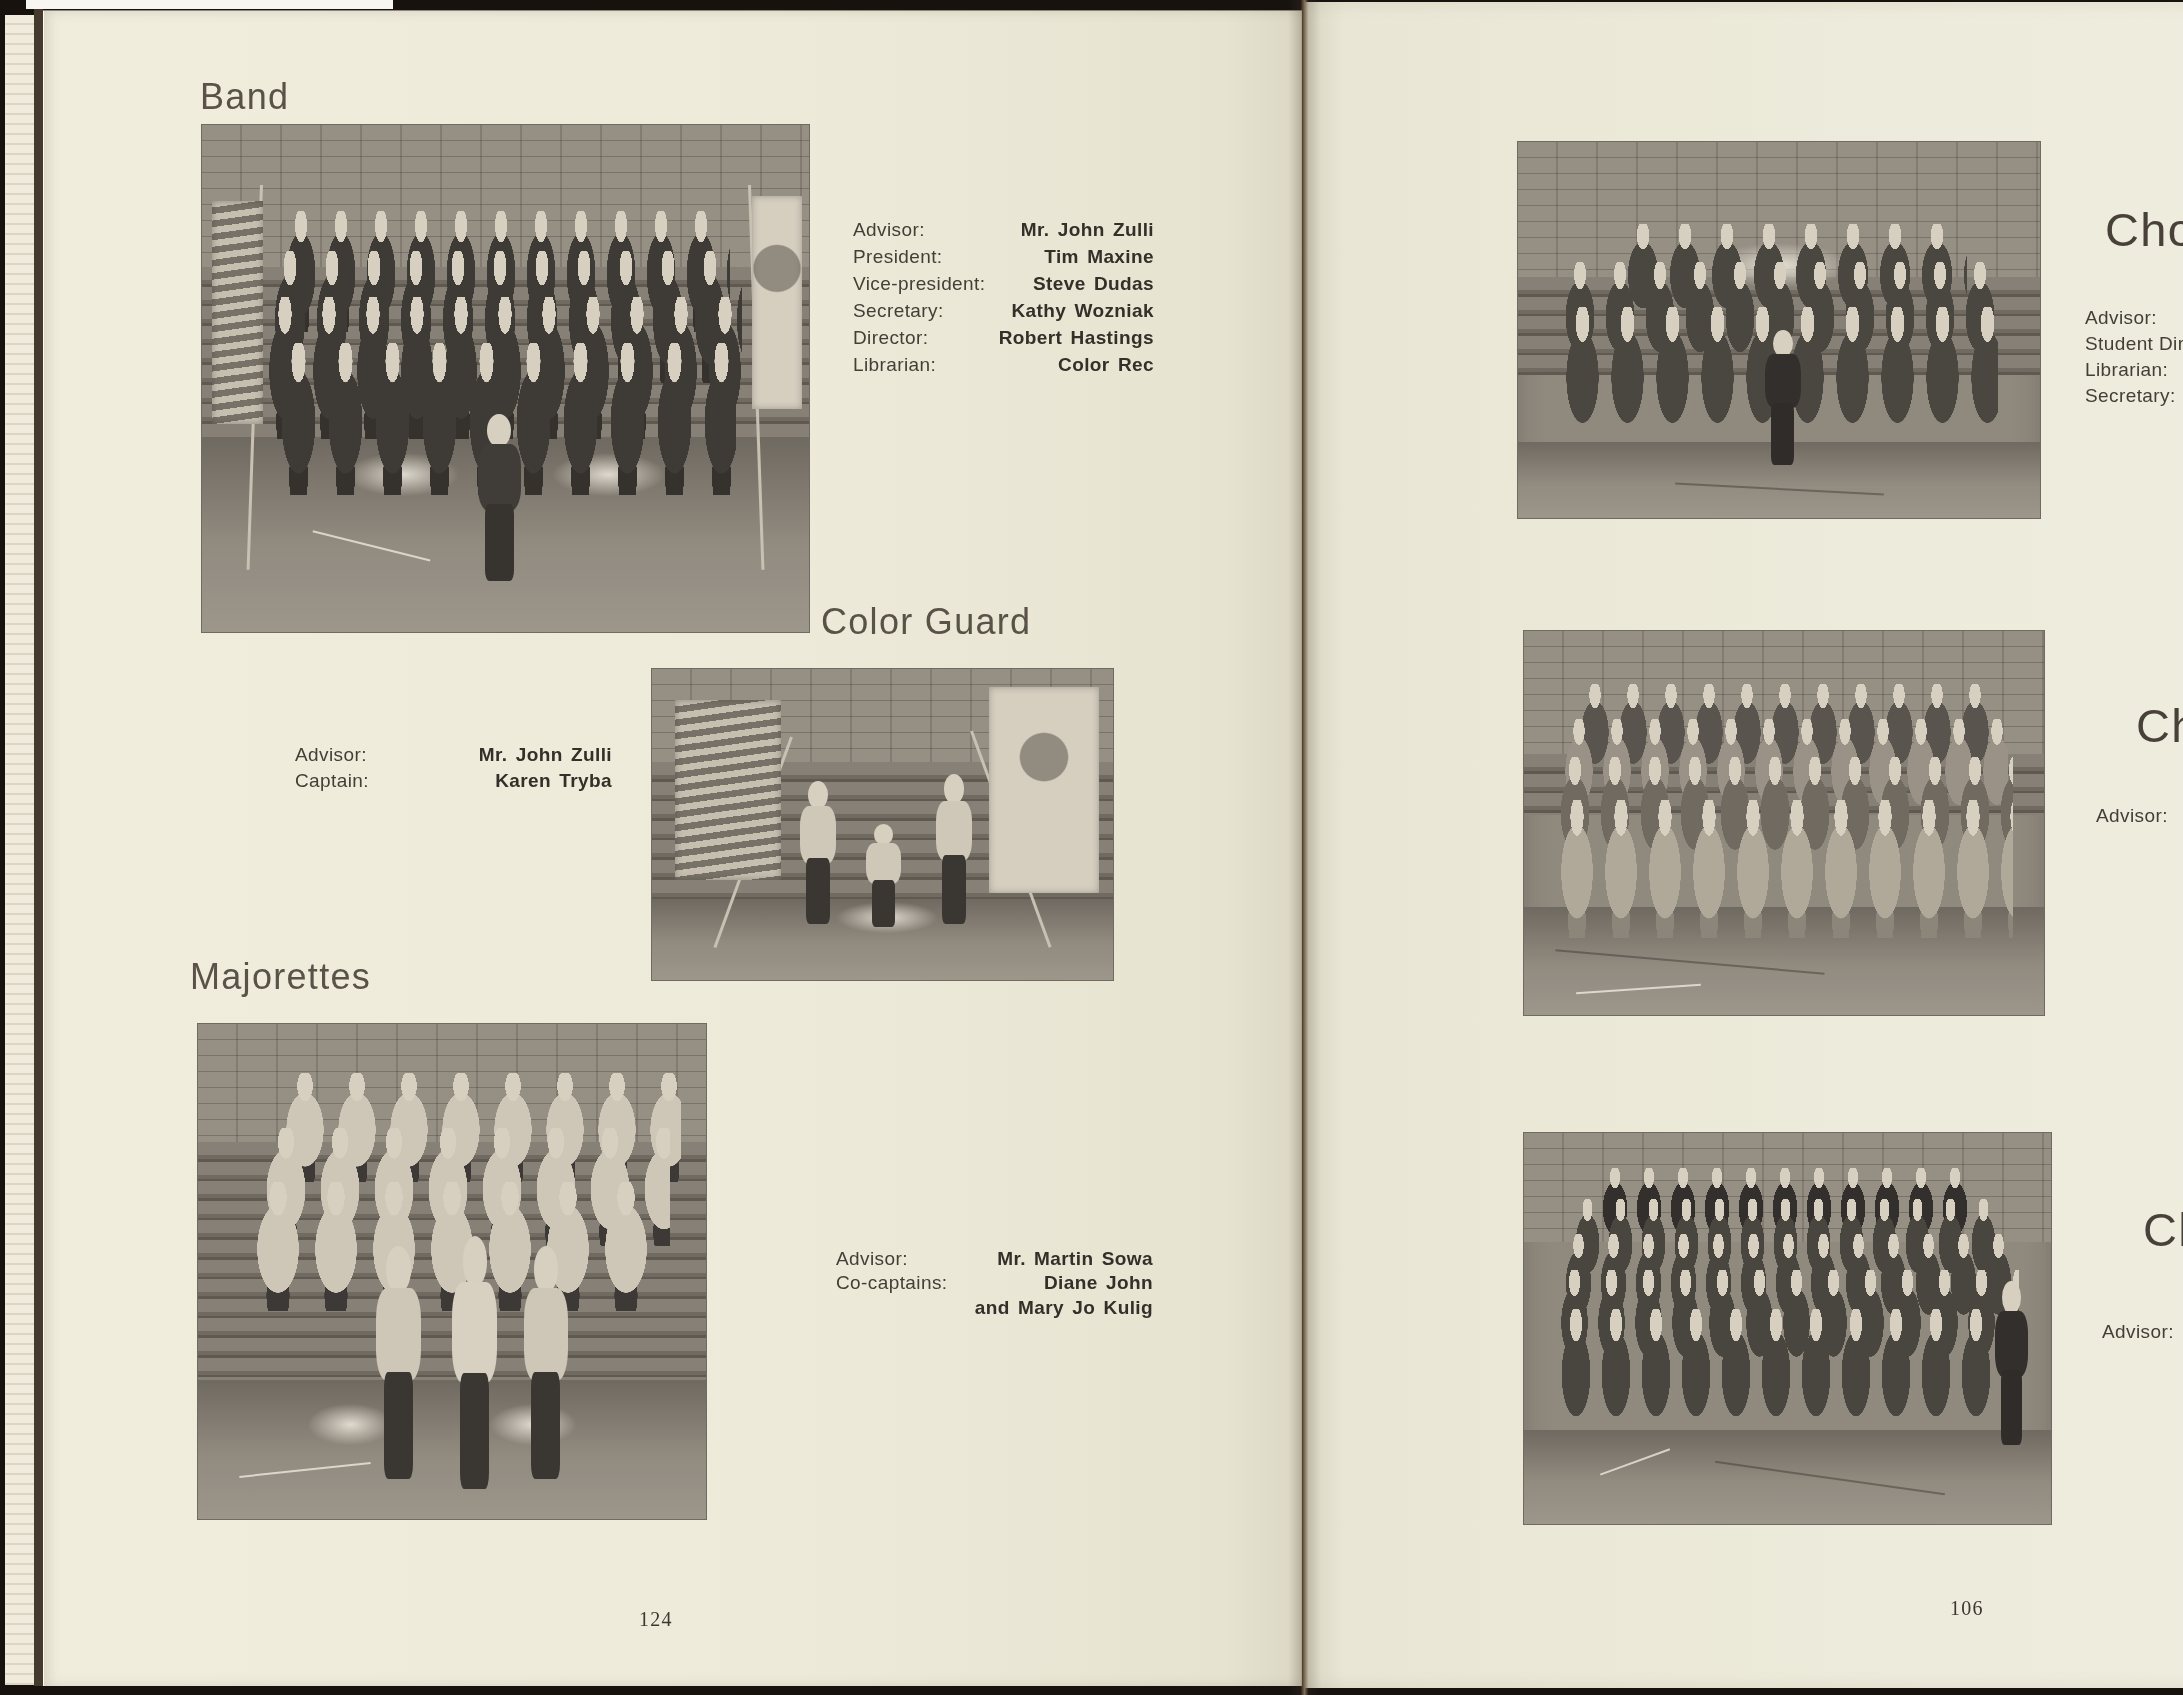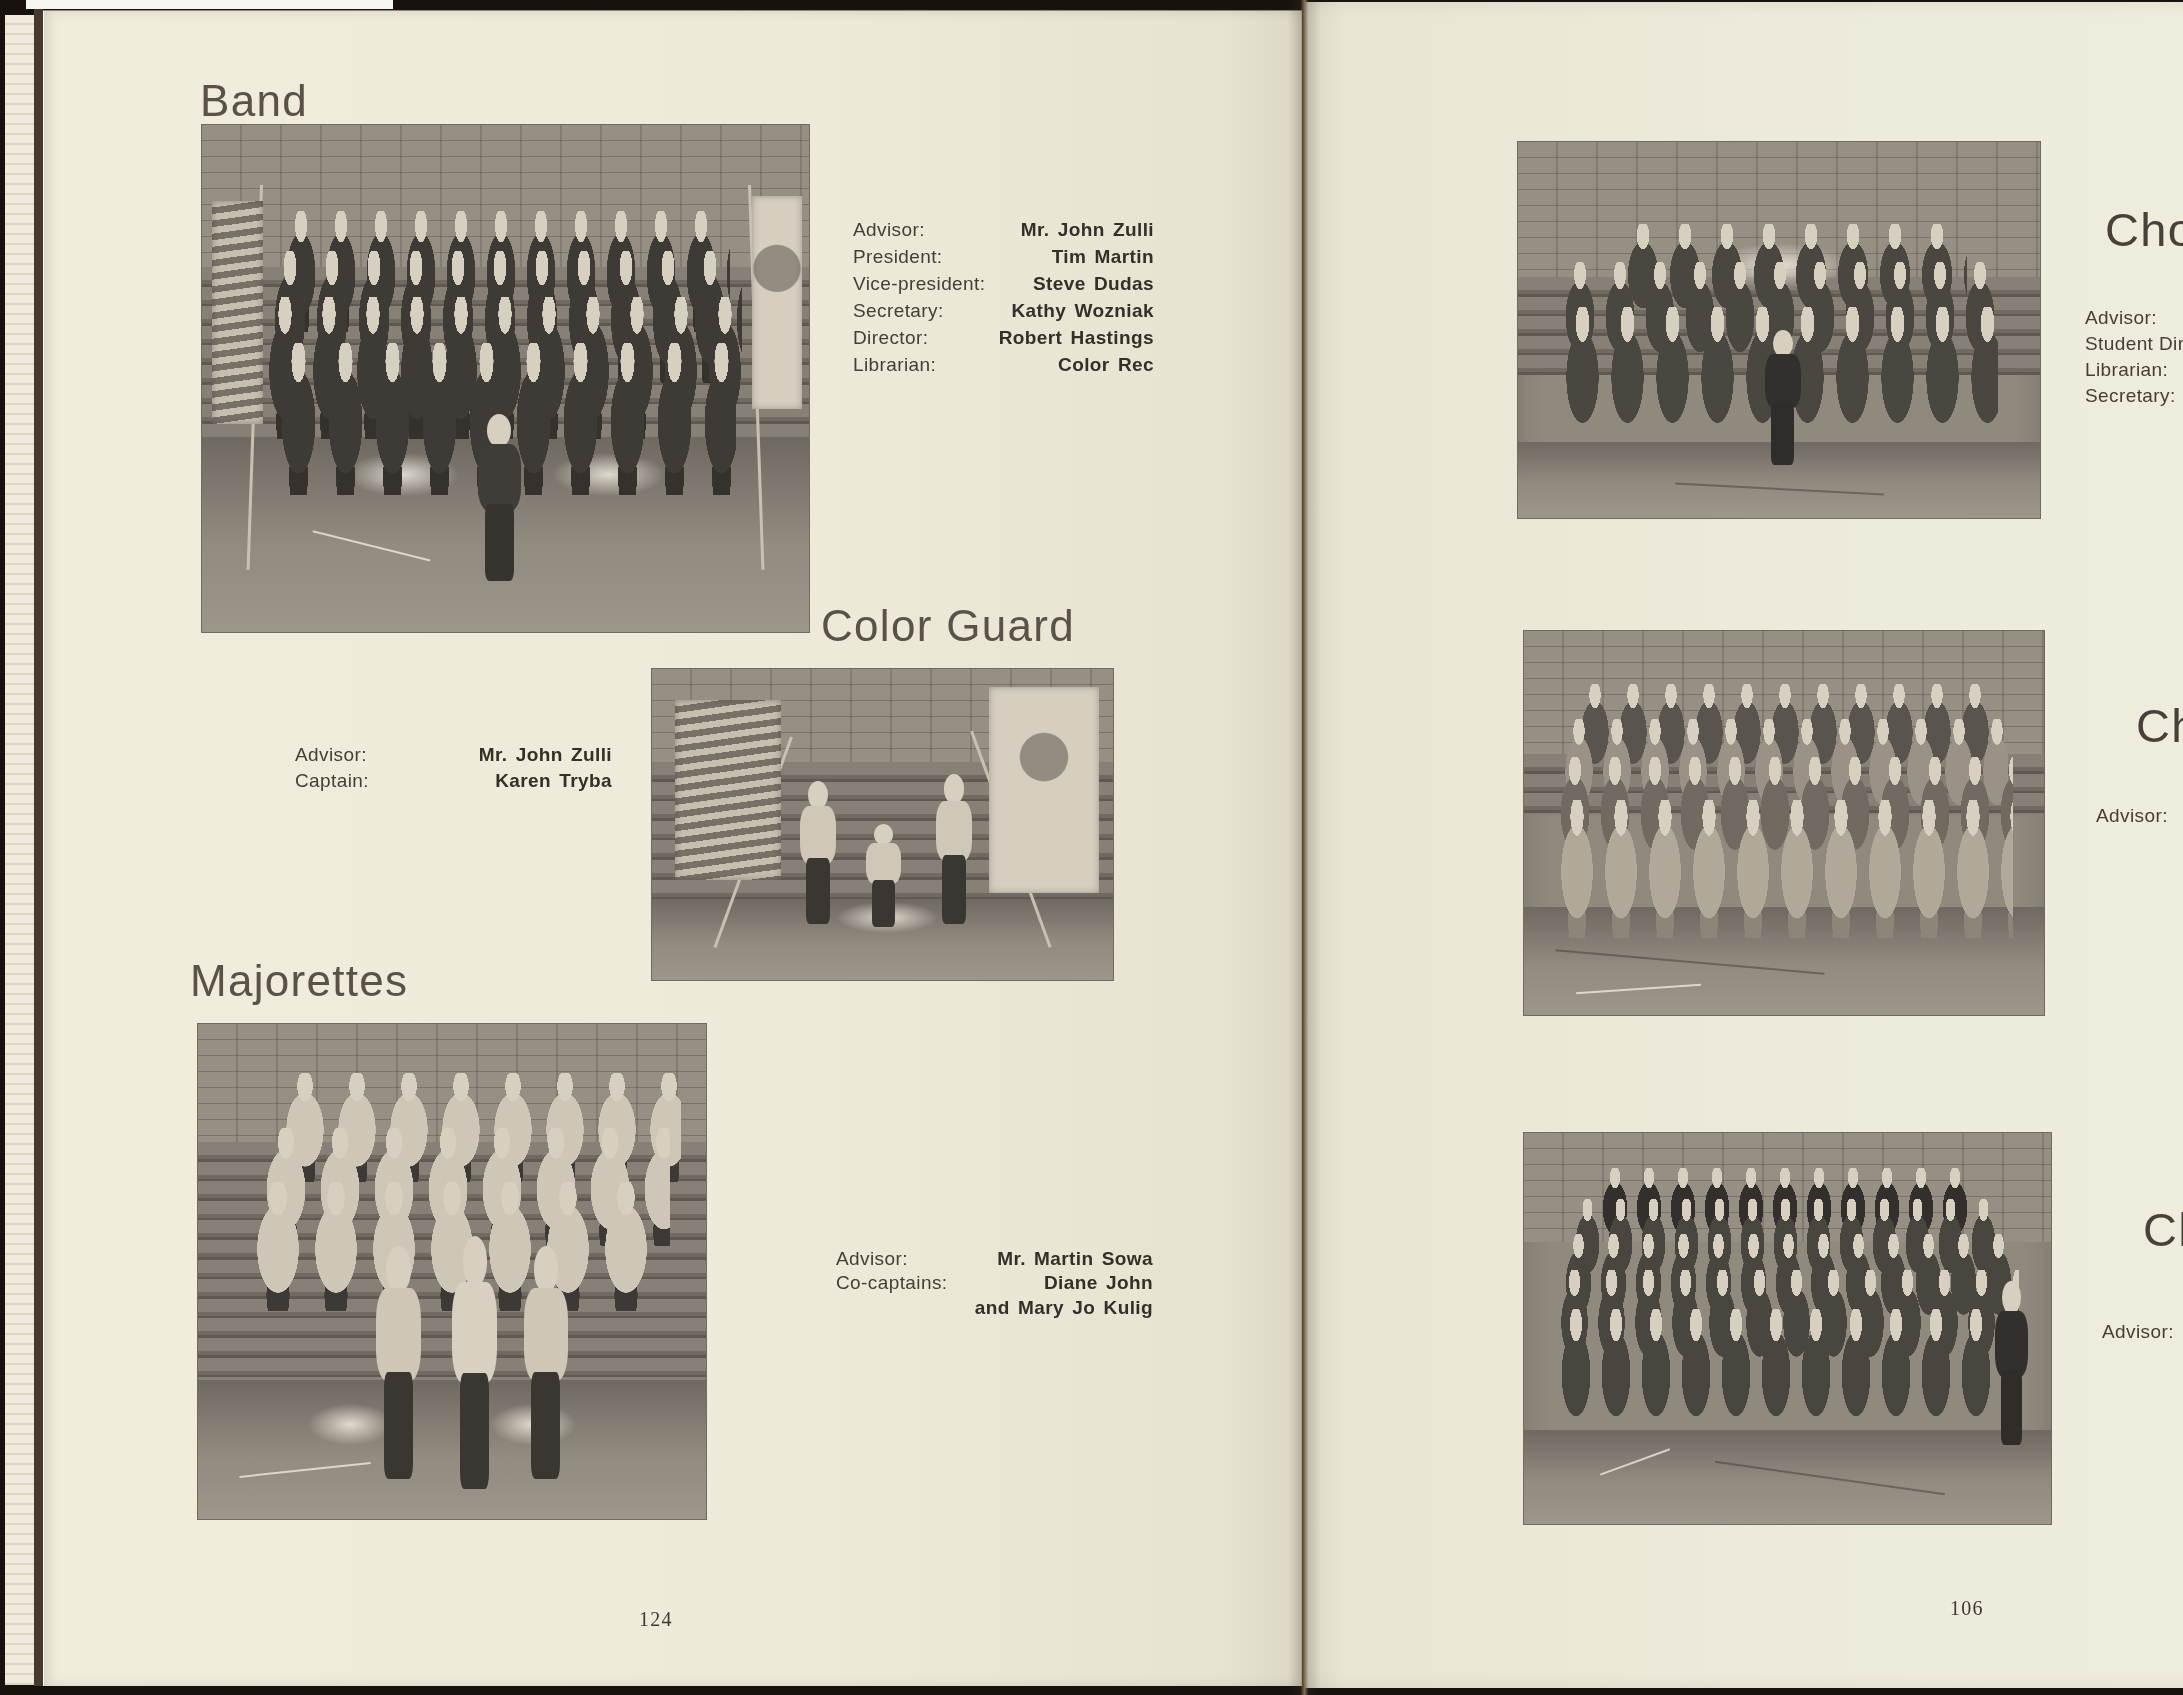--- a/index.html
+++ b/index.html
@@ -16,21 +16,21 @@
     background:linear-gradient(90deg,#f0eddd 0%,#edead9 60%,#e6e3d1 94%,#dbd7c4 100%);
     border-top:1.3px solid rgba(62,52,42,.55);border-left:1.7px solid #fbfaf5;
     box-shadow:inset 4.4px 0 11.4px rgba(100,88,66,.18);}
   .page--right{left:1305px;top:1.7px;width:1315px;height:1686px;
     background:linear-gradient(90deg,#d9d5c3 0%,#e9e6d5 3%,#edebdb 45%,#f0eee1 100%);
     box-shadow:inset -10.5px 0 17.5px rgba(120,105,85,.14);}
   .gutter{position:absolute;left:1288px;top:0;width:33px;height:1696px;
     background:linear-gradient(90deg,rgba(80,66,48,0) 0%,rgba(80,66,48,.22) 38%,#7d6e55 50%,rgba(80,66,48,.18) 62%,rgba(80,66,48,0) 100%);}
 
   
-  .section-title{position:absolute;font-size:44px;letter-spacing:1.3px;color:#5a5249;line-height:1;}
+  .section-title{position:absolute;font-size:36px;letter-spacing:1.3px;color:#5a5249;line-height:1;}
   .section-title--right{font-size:47px;color:#48413a;}
   .credits{position:absolute;font-size:19px;color:#433e36;}
   .credit-row{display:flex;justify-content:space-between;align-items:flex-start;height:26px;gap:36px;}
   .credits--band .credit-row{height:27px;}
   .credits--maj .credit-row{height:24.5px;}
   .credits--chord .credit-row{height:26px;}
   .credit-label{font-weight:400;letter-spacing:0.4px;}
   .credit-value{font-weight:700;letter-spacing:0.4px;color:#332f29;word-spacing:2.6px;}
   .page-number{position:absolute;font-family:"Liberation Serif",serif;font-size:20px;
     letter-spacing:1.3px;color:#3c3831;width:70px;}
@@ -105,21 +105,21 @@
       </div>
     </div>
 
     <div class="credits credits--band" style="left:809px;top:208px;width:301px;">
       <div class="credit-row">
         <span class="credit-label">Advisor:</span>
         <span class="credit-value">Mr. John Zulli</span>
       </div>
       <div class="credit-row">
         <span class="credit-label">President:</span>
-        <span class="credit-value">Tim Martin</span>
+        <span class="credit-value">Tim Maxine</span>
       </div>
       <div class="credit-row">
         <span class="credit-label">Vice-president:</span>
         <span class="credit-value">Steve Dudas</span>
       </div>
       <div class="credit-row">
         <span class="credit-label">Secretary:</span>
         <span class="credit-value">Kathy Wozniak</span>
       </div>
       <div class="credit-row">

